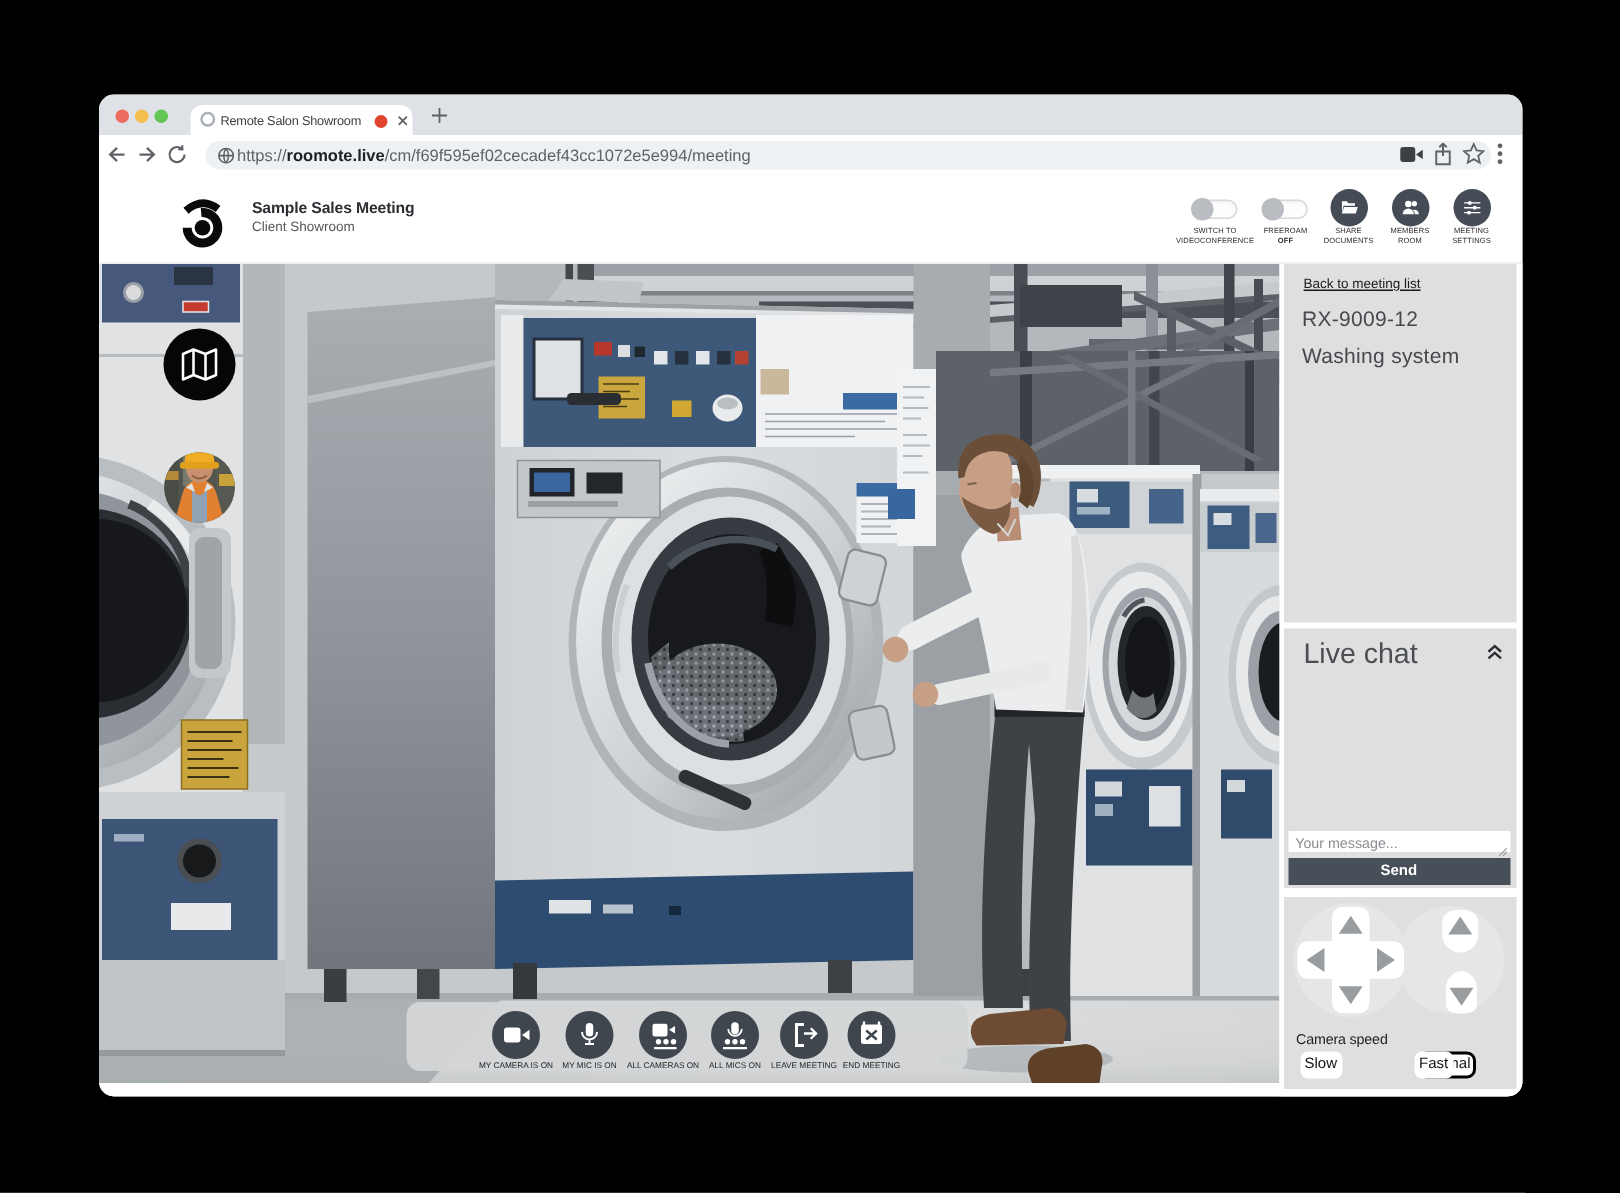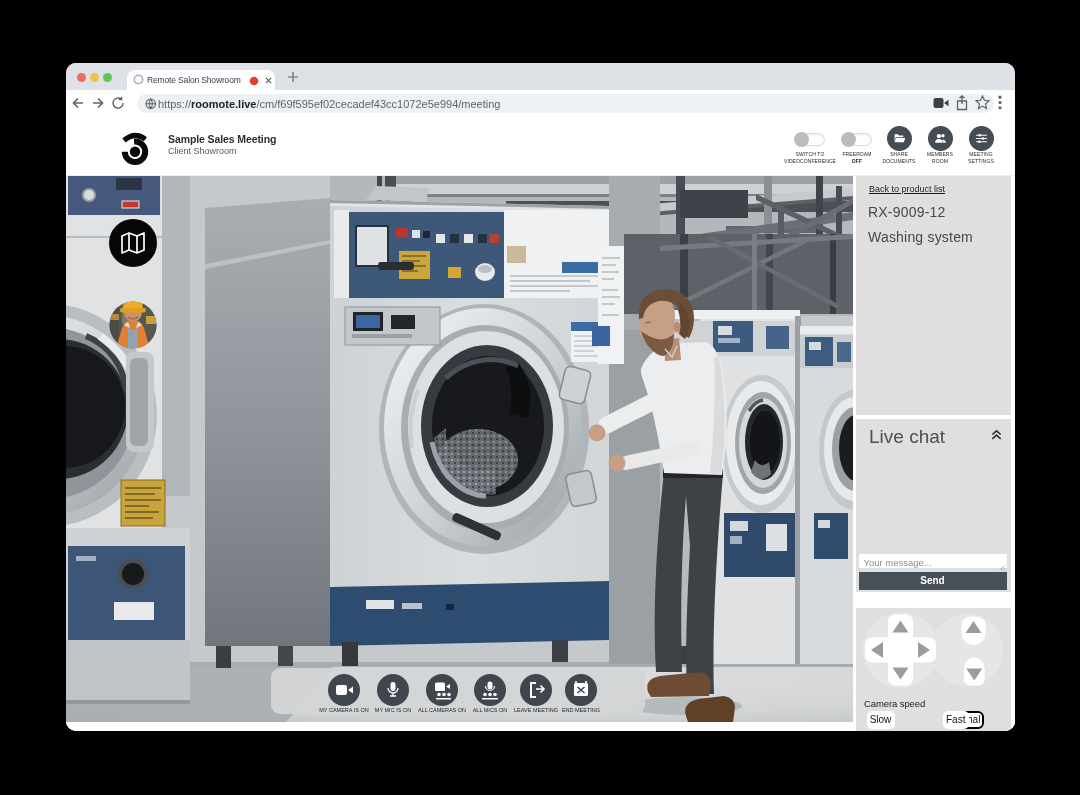--- a/index.html
+++ b/index.html
@@ -24,21 +24,21 @@
   .togtrack{position:absolute;width:30px;height:13px;border:1px solid #d8d8d8;border-radius:7px;background:#fdfdfd;box-shadow:0 1px 2px rgba(0,0,0,0.06) inset;}
   .togknob{position:absolute;width:15px;height:15px;border-radius:50%;background:#b9bdc1;}
   .hcirc{position:absolute;width:25px;height:25px;border-radius:50%;background:#454c55;}
   
   #main{position:absolute;left:0;top:113px;width:100%;height:555px;background:#fff;}
   #photo{position:absolute;left:0;top:0;width:787px;height:546px;}
   #sidebar{position:absolute;left:787px;top:0;width:162px;height:555px;background:#fff;}
   .panel{position:absolute;left:3px;width:142px;background:#dfdfe0;}
   .p1{top:0;height:239px;width:155px;}
   .p2{top:243px;height:173px;width:155px;}
-  .p3{top:432px;height:128px;width:155px;}
+  .p3{top:422px;height:128px;width:155px;}
   .backlink{position:absolute;left:13px;top:8px;font-size:9px;color:#1b1b1b;text-decoration:underline;}
   .bigtitle{position:absolute;left:12px;top:23.5px;font-size:14px;color:#45484c;line-height:25px;letter-spacing:0.2px;font-weight:400;white-space:nowrap;}
   .viewlist{position:absolute;left:0;top:80px;width:155px;}
   .vrow{height:18.7px;border-top:1.6px solid #f2f2f2;font-size:9px;color:#1c1c1c;line-height:18.7px;padding-left:13px;}
   .vrow.active{background:#000;color:#fff;}
   .lc-title{position:absolute;left:13px;top:7px;font-size:19px;color:#4b4f53;font-weight:400;}
   .chatbox{position:absolute;left:2.5px;top:135px;width:148px;height:14px;background:#fff;font-size:9.5px;color:#8a8e92;line-height:17px;padding-left:5px;}
   .sendbtn{position:absolute;left:2.5px;top:153px;width:148px;height:18px;background:#474f58;color:#fff;font-size:10px;font-weight:bold;text-align:center;line-height:18px;}
   .camspeed{position:absolute;font-size:9.5px;color:#222;letter-spacing:-0.1px;}
   .spbtn{position:absolute;top:103px;height:18px;background:#fff;border-radius:5px;font-size:10px;color:#111;text-align:center;line-height:18px;}
@@ -471,21 +471,21 @@
           <text x="376" y="536">ALL CAMERAS ON</text>
           <text x="424" y="536">ALL MICS ON</text>
           <text x="470" y="536">LEAVE MEETING</text>
           <text x="515" y="536">END MEETING</text>
         </g>
       </g>
     </svg>
     </div>
     <div id="sidebar">
       <div class="panel p1">
-        <div class="backlink">Back to product list</div>
+        <div class="backlink">Back to meeting list</div>
         <div class="bigtitle">RX-9009-12<br>Washing system</div>
       </div>
       <div class="panel p2">
         <div class="lc-title">Live chat</div>
         <svg class="abs" style="left:134px;top:9px" width="13" height="13" viewBox="0 0 14 14">
             <path d="M2.5 7 L7 3 L11.5 7 M2.5 11.8 L7 7.8 L11.5 11.8" fill="none" stroke="#2b2f33" stroke-width="1.8"></path>
           </svg>
         <div class="chatbox">Your message...</div>
         <svg class="abs" style="left:143px;top:146px" width="6" height="6">
             <path d="M5.5 0.5 L0.5 5.5 M5.5 3 L3 5.5" stroke="#9aa0a5" stroke-width="0.8"></path>

